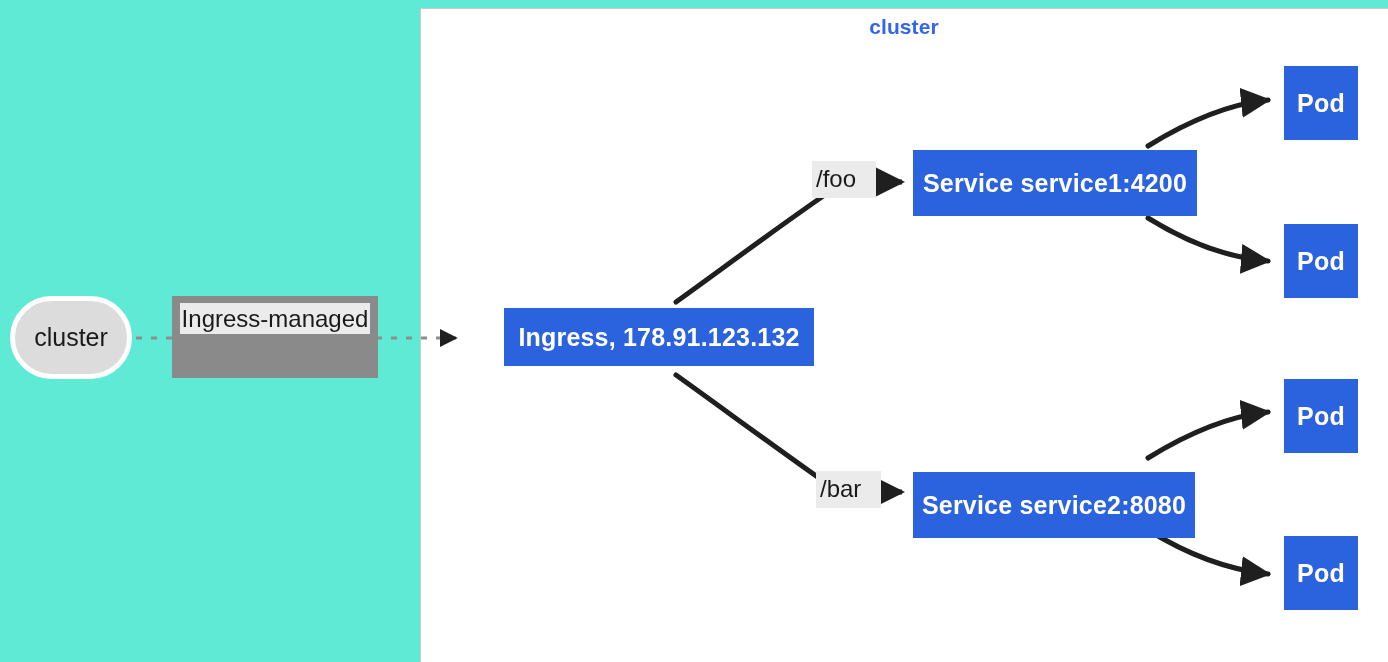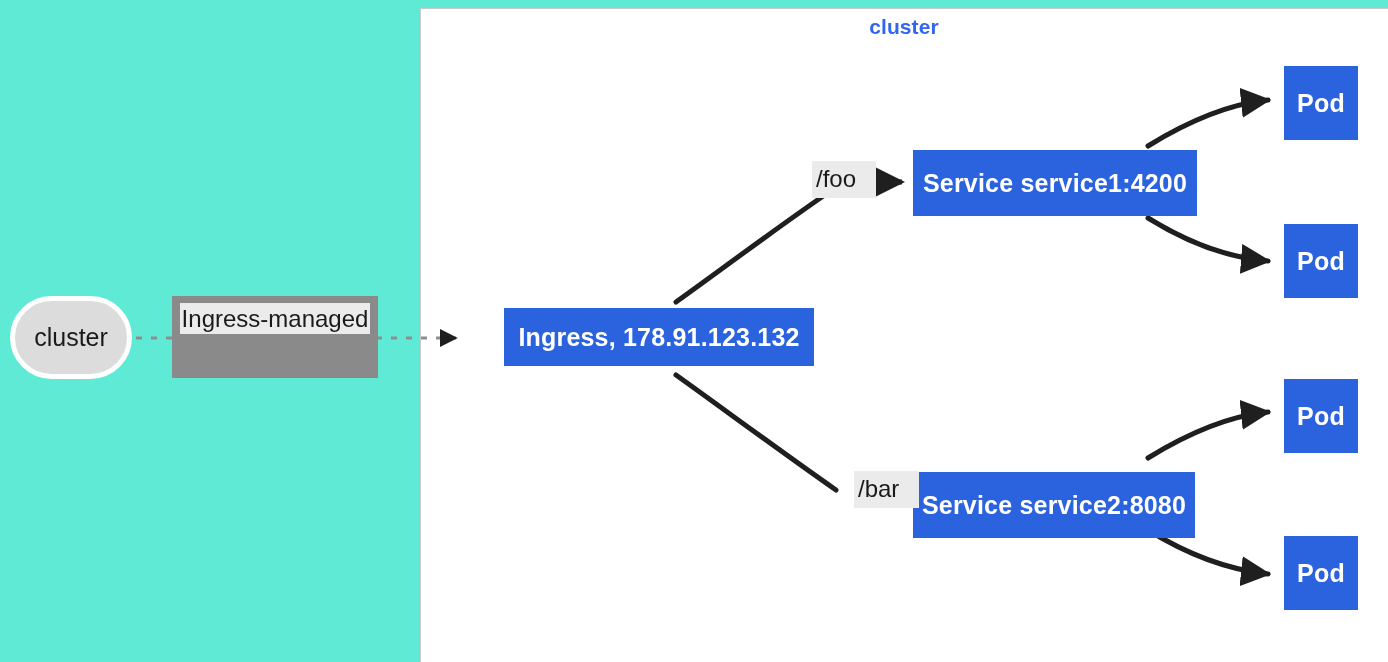--- a/index.html
+++ b/index.html
@@ -112,21 +112,21 @@
   .edge-label {
     position: absolute;
     background: #ebebeb;
     color: #1a1a1a;
     font-size: 24px;
     line-height: 30px;
     padding: 3px 20px 4px 4px;
     white-space: nowrap;
   }
   #label-foo { left: 812px; top: 161px; }
-  #label-bar { left: 854px; top: 471px; }
+  #label-bar { left: 816px; top: 471px; }
 </style>
 </head>
 <body>
 
 <div id="stage">
 
   <div id="cluster-panel"></div>
   <div id="cluster-title">cluster</div>
 
   <svg id="edges" viewBox="0 0 1388 662">

